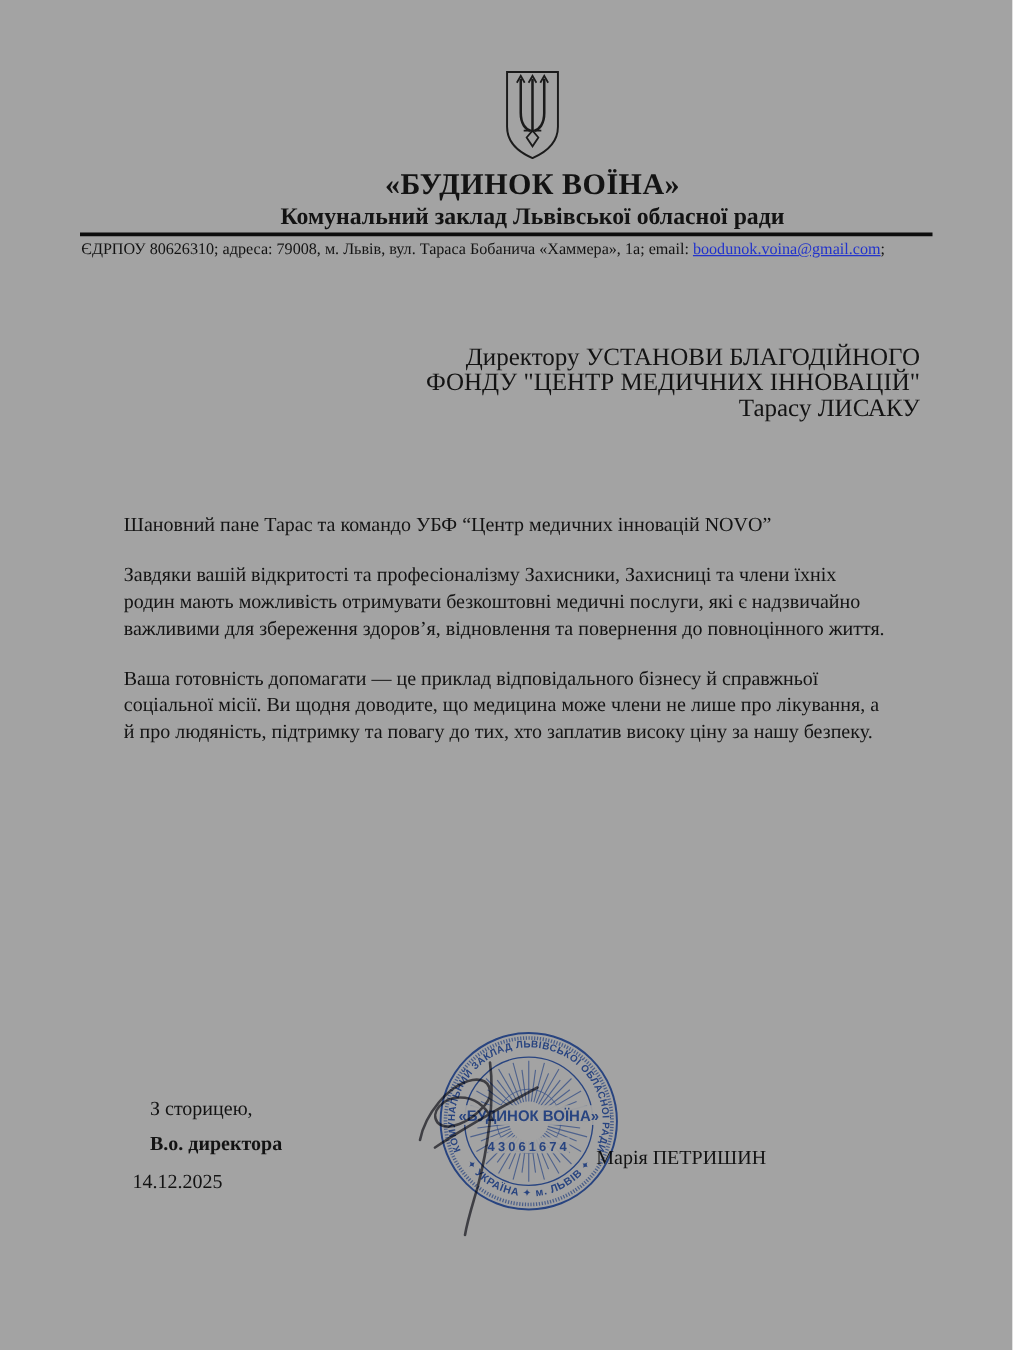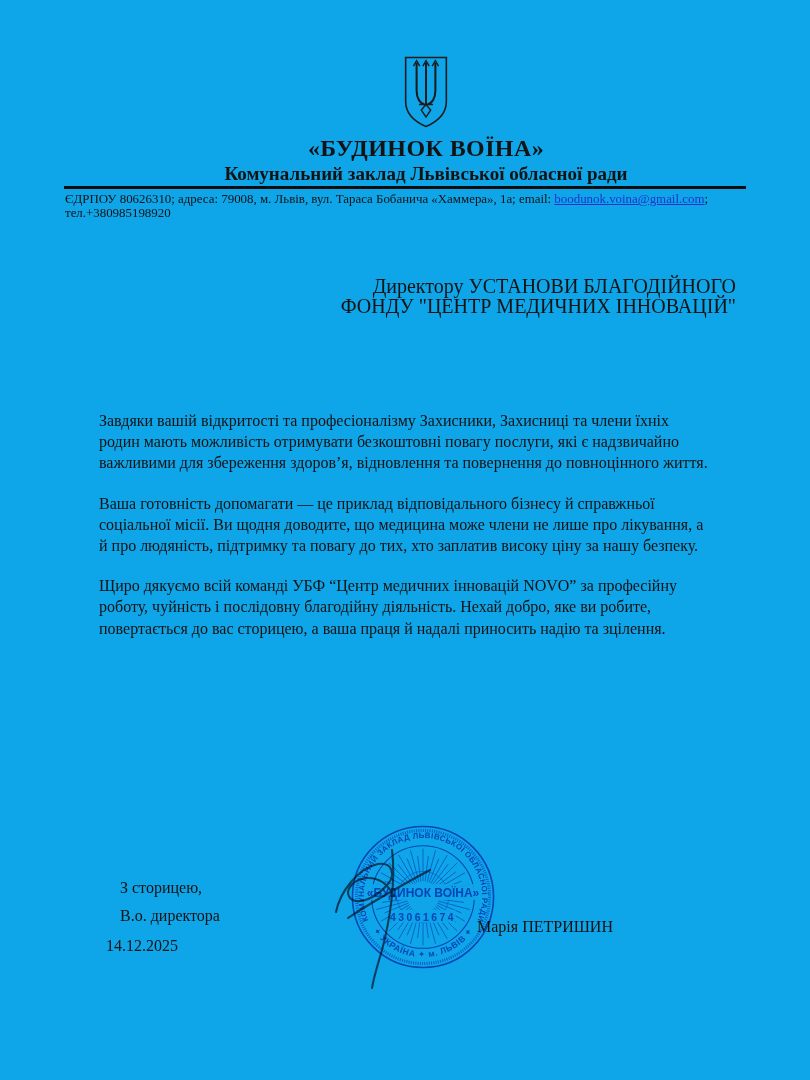--- a/index.html
+++ b/index.html
@@ -1,37 +1,37 @@
 <!DOCTYPE html>
 <html lang="uk"><head>
 <meta charset="utf-8">
 <title>Лист — «БУДИНОК ВОЇНА»</title>
 <style>
   html,body { margin:0; padding:0; background:#ffffff; }
   .page {
-    position:relative; width:810px; height:1080px; background:#0ea5e9;
+    position:relative; width:810px; height:1080px; background:#a3a3a3;
     font-family:"Liberation Serif","DejaVu Serif",serif; color:#131313;
     overflow:hidden; margin:0 auto;
   }
   
   .letterhead { position:absolute; left:104px; top:56px; width:644px; text-align:center; }
   .emblem { width:48px; height:72px; display:block; margin:0 auto; }
   .org-name { font-size:24px; font-weight:700; letter-spacing:.4px; line-height:26px; margin-top:7px; }
   .org-sub  { font-size:19px; font-weight:700; line-height:21px; margin-top:2px; }
   .rule { position:absolute; left:64px; top:186px; width:682px; height:2.5px; background:#0d0d0d; }
   .contacts { position:absolute; left:65px; top:192px; width:692px; font-size:12.9px; line-height:14.2px; }
   .email-link { color:#2233cc; text-decoration:underline; cursor:pointer; }
   
   .addressee { position:absolute; top:276px; right:74px; width:400px; text-align:right; font-size:20px; line-height:20.3px; }
   
   .letter-body { position:absolute; left:99px; top:410px; width:614px; font-size:16px; line-height:21.2px; }
   .letter-body p { margin:0 0 19px 0; }
   
   .sig-closing  { position:absolute; left:120px; top:879px; font-size:16px; }
-  .sig-position { position:absolute; left:120px; top:907px; font-size:16px; }
+  .sig-position { position:absolute; left:120px; top:907px; font-size:16px;font-weight:bold; }
   .sig-date     { position:absolute; left:106px; top:937px; font-size:16px; }
   .sig-name     { position:absolute; left:477px; top:904px; font-size:16px; z-index:1;margin-top:14px; }
   
   .stamp { position:absolute; left:349px; top:823px; width:148px; height:148px;
            mix-blend-mode:multiply; opacity:.93; z-index:2; }
   .stamp text { font-family:"Liberation Sans","DejaVu Sans",sans-serif; }
   .handwriting { position:absolute; left:330px; top:840px; width:118px; height:152px;
                  mix-blend-mode:multiply; z-index:3; }
 </style>
 </head>
@@ -56,32 +56,32 @@
       </g>
     </svg>
     <div class="org-name">«БУДИНОК ВОЇНА»</div>
     <div class="org-sub">Комунальний заклад Львівської обласної ради</div>
   </div>
 
   <div class="rule"></div>
 
   <div class="contacts">
     <div><span>ЄДРПОУ 80626310; адреса: 79008, м. Львів, вул. Тараса Бобанича «Хаммера», 1а; email: </span><a class="email-link">boodunok.voina@gmail.com</a><span>;</span></div>
-    <div>тел.+380985198920</div>
   </div>
 
   <div class="addressee">
     <div>Директору УСТАНОВИ БЛАГОДІЙНОГО</div>
     <div>ФОНДУ "ЦЕНТР МЕДИЧНИХ ІННОВАЦІЙ"</div>
+    <div>Тарасу ЛИСАКУ</div>
   </div>
 
   <div class="letter-body">
-    <p>Завдяки вашій відкритості та професіоналізму Захисники, Захисниці та члени їхніх родин мають можливість отримувати безкоштовні повагу послуги, які є надзвичайно важливими для збереження здоров’я, відновлення та повернення до повноцінного життя.</p>
+    <p>Шановний пане Тарас та командо УБФ “Центр медичних інновацій NOVO”</p>
+    <p>Завдяки вашій відкритості та професіоналізму Захисники, Захисниці та члени їхніх родин мають можливість отримувати безкоштовні медичні послуги, які є надзвичайно важливими для збереження здоров’я, відновлення та повернення до повноцінного життя.</p>
     <p>Ваша готовність допомагати — це приклад відповідального бізнесу й справжньої соціальної місії. Ви щодня доводите, що медицина може члени не лише про лікування, а й про людяність, підтримку та повагу до тих, хто заплатив високу ціну за нашу безпеку.</p>
-    <p>Щиро дякуємо всій команді УБФ “Центр медичних інновацій NOVO”  за професійну роботу, чуйність і послідовну благодійну діяльність. Нехай добро, яке ви робите, повертається до вас сторицею, а ваша праця й надалі приносить надію та зцілення.</p>
   </div>
 
   <div class="sig-closing">З сторицею,</div>
   <div class="sig-position">В.о. директора</div>
   <div class="sig-date">14.12.2025</div>
   <div class="sig-name">Марія ПЕТРИШИН</div>
 
   <svg class="stamp" viewBox="0 0 150 150" aria-hidden="true">
     <g stroke="#2f5ec4" fill="none">
       <circle cx="75" cy="75" r="71.5" stroke-width="1.6"></circle>

